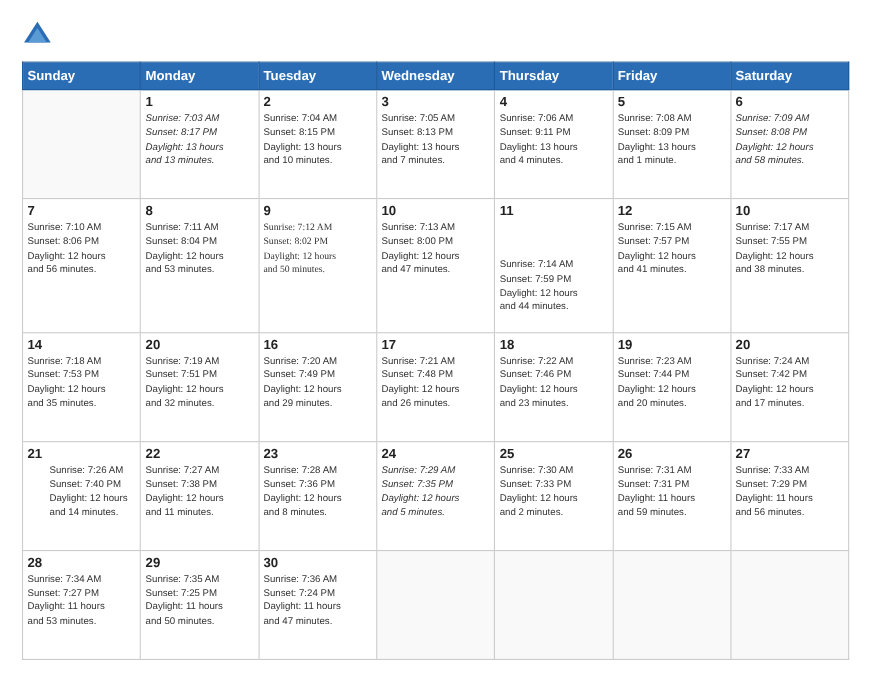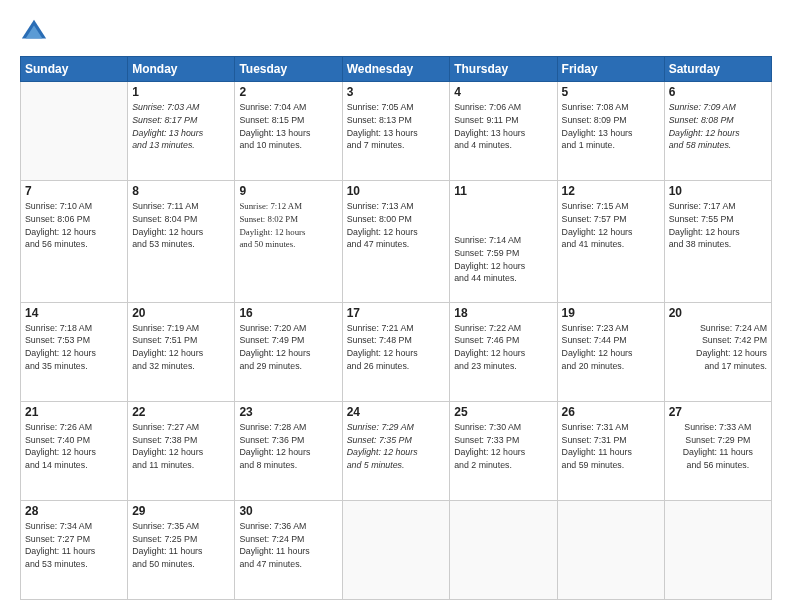--- a/index.html
+++ b/index.html
@@ -272,30 +272,30 @@
           </td>
           <td>
             <span class="day-number">19</span>
             <div class="day-info" style="white-space: pre-line;">Sunrise: 7:23 AM
 Sunset: 7:44 PM
 Daylight: 12 hours
 and 20 minutes.</div>
           </td>
           <td>
             <span class="day-number">20</span>
-            <div class="day-info" style="white-space: pre-line; text-align: right;">Sunrise: 7:24 AM
+            <div class="day-info" style="white-space: pre-line;">Sunrise: 7:24 AM
 Sunset: 7:42 PM
 Daylight: 12 hours
 and 17 minutes.</div>
           </td>
         </tr>
         <tr>
           <td>
             <span class="day-number">21</span>
-            <div class="day-info" style="white-space: pre-line;">Sunrise: 7:26 AM
+            <div class="day-info" style="white-space: pre-line; margin-left: 20px;">Sunrise: 7:26 AM
 Sunset: 7:40 PM
 Daylight: 12 hours
 and 14 minutes.</div>
           </td>
           <td>
             <span class="day-number">22</span>
             <div class="day-info" style="white-space: pre-line;">Sunrise: 7:27 AM
 Sunset: 7:38 PM
 Daylight: 12 hours
 and 11 minutes.</div>
@@ -323,21 +323,21 @@
           </td>
           <td>
             <span class="day-number">26</span>
             <div class="day-info" style="white-space: pre-line;">Sunrise: 7:31 AM
 Sunset: 7:31 PM
 Daylight: 11 hours
 and 59 minutes.</div>
           </td>
           <td>
             <span class="day-number">27</span>
-            <div class="day-info" style="white-space: pre-line; text-align: center;">Sunrise: 7:33 AM
+            <div class="day-info" style="white-space: pre-line;">Sunrise: 7:33 AM
 Sunset: 7:29 PM
 Daylight: 11 hours
 and 56 minutes.</div>
           </td>
         </tr>
         <tr class="last-row">
           <td>
             <span class="day-number">28</span>
             <div class="day-info" style="white-space: pre-line;">Sunrise: 7:34 AM
 Sunset: 7:27 PM

